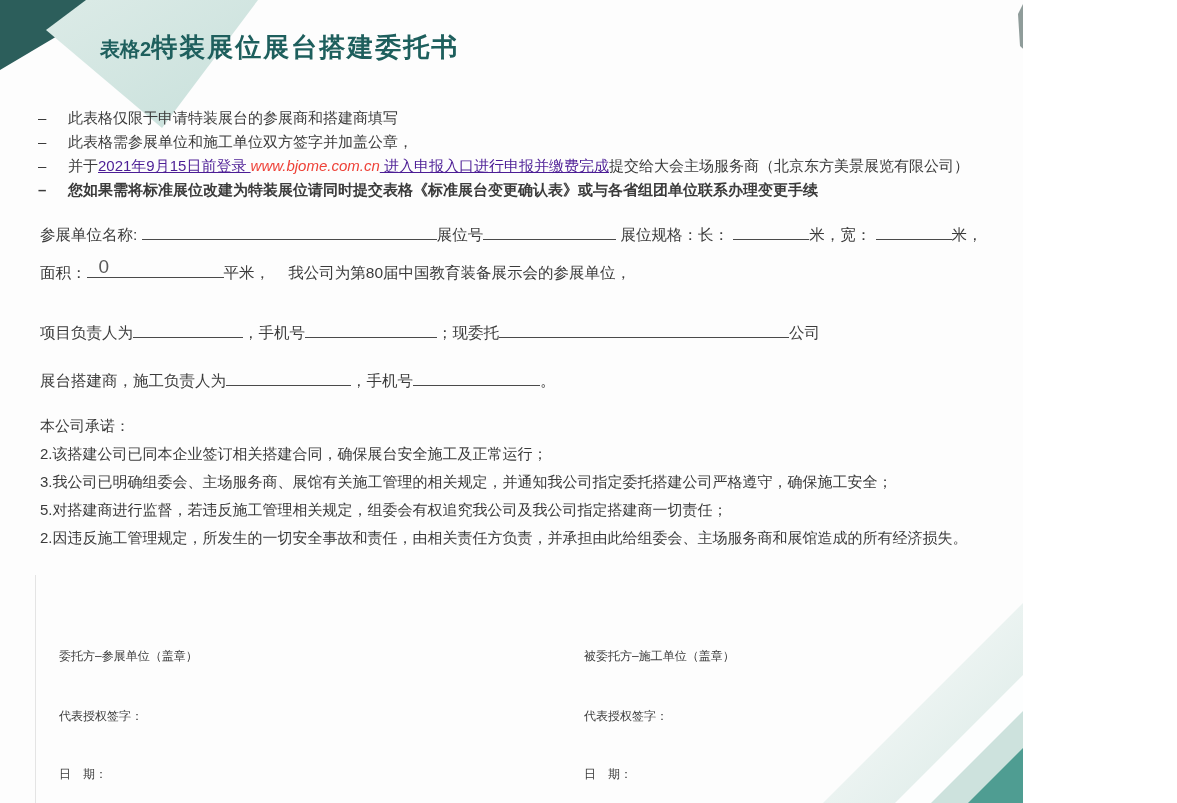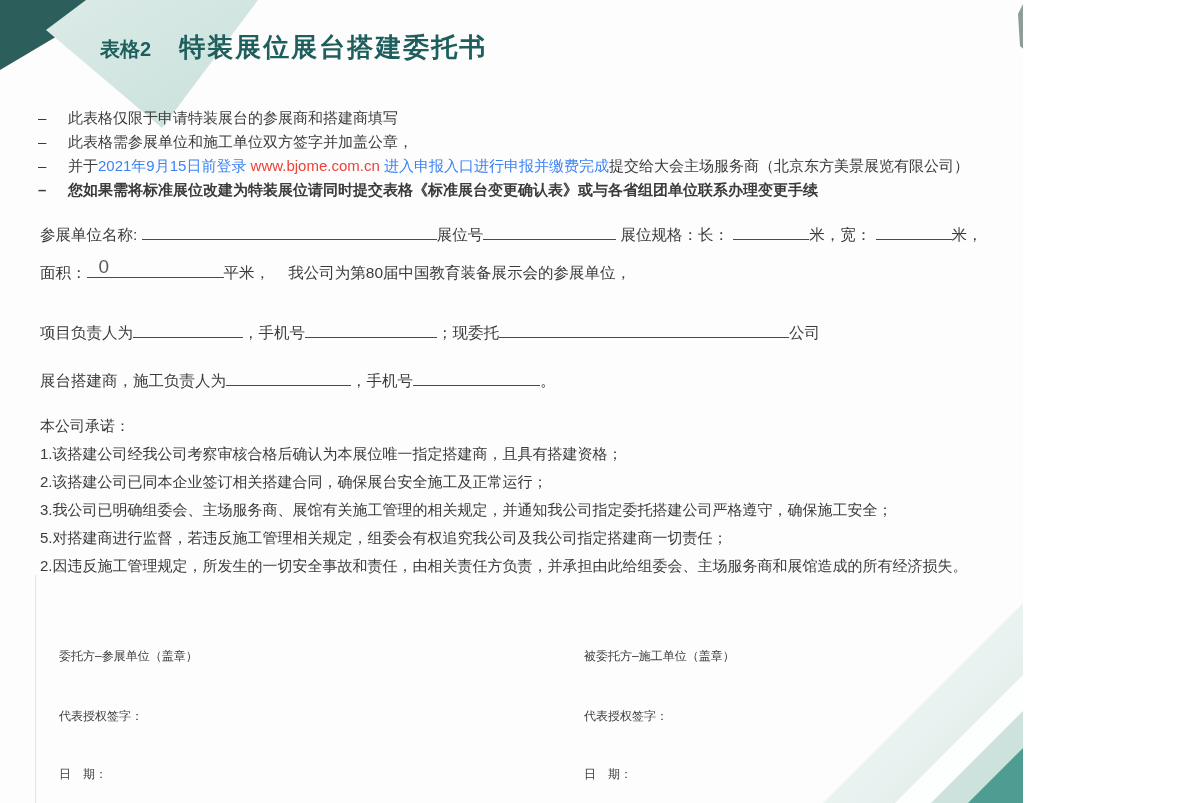--- a/index.html
+++ b/index.html
@@ -2,27 +2,27 @@
 <html><head>
 <meta charset="utf-8">
 <style>
   html,body{margin:0;padding:0;background:#ffffff;}
   .page{position:relative;width:1023px;height:803px;background:#fdfdfd;
         font-family:"Liberation Sans","DejaVu Sans",sans-serif;color:#3b3b3b;overflow:hidden;}
   svg{display:block;}
   .decor{position:absolute;pointer-events:none;}
   .hdr{position:absolute;left:100px;top:30px;display:flex;align-items:baseline;z-index:5;color:#1E5F5D;}
   .hdr .lbl{font-size:20px;font-weight:bold;}
-  .hdr .ttl{font-size:26px;font-weight:bold;margin-left:28px;letter-spacing:2px;}
+  .hdr .ttl{font-size:26px;font-weight:bold;letter-spacing:2px;}
   .notices{position:absolute;left:38px;top:106px;font-size:15px;line-height:24px;z-index:4;width:1120px;}
   .notice{display:flex;}
   .notice .dash{width:30px;flex:0 0 30px;}
   .notice.bold{font-weight:bold;}
-  .red{color:#3b82f6;}
-  a.weblink{color:#EE4238;text-decoration:none;}
+  .red{color:#4c1d95;text-decoration:underline;}
+  a.weblink{color:#EE4238;text-decoration:none;font-style:italic;}
   .fline{position:absolute;left:40px;font-size:15.5px;white-space:nowrap;z-index:4;}
   .blank{display:inline-block;border-bottom:1px solid #4a4a4a;height:15px;vertical-align:baseline;position:relative;}
   .fill-val{position:absolute;left:12px;bottom:-1px;font-size:19px;color:#5a5a5a;}
   .commit{position:absolute;left:40px;top:412px;width:1110px;font-size:15px;line-height:28px;z-index:4;}
   .sig{position:absolute;font-size:12px;z-index:4;white-space:nowrap;}
   .edge-line{position:absolute;left:35px;top:575px;width:1px;height:228px;background:#e4e4e4;z-index:1;}
 </style>
 </head>
 <body>
 
@@ -174,21 +174,20 @@
   <div class="fline" style="top:322px;">
     <span>项目负责人为</span><span class="blank" style="width:110px;"></span><span>，手机号</span><span class="blank" style="width:132px;"></span><span>；现委托</span><span class="blank" style="width:290px;"></span><span>公司</span>
   </div>
 
   <div class="fline" style="top:370px;">
     <span>展台搭建商，施工负责人为</span><span class="blank" style="width:125px;"></span><span>，手机号</span><span class="blank" style="width:127px;"></span><span>。</span>
   </div>
 
   <div class="commit">
     <div>本公司承诺：</div>
-    <div>1.该搭建公司经我公司考察审核合格后确认为本展位唯一指定搭建商，且具有搭建资格；</div>
     <div>2.该搭建公司已同本企业签订相关搭建合同，确保展台安全施工及正常运行；</div>
     <div>3.我公司已明确组委会、主场服务商、展馆有关施工管理的相关规定，并通知我公司指定委托搭建公司严格遵守，确保施工安全；</div>
     <div>5.对搭建商进行监督，若违反施工管理相关规定，组委会有权追究我公司及我公司指定搭建商一切责任；</div>
     <div>2.因违反施工管理规定，所发生的一切安全事故和责任，由相关责任方负责，并承担由此给组委会、主场服务商和展馆造成的所有经济损失。</div>
   </div>
 
   <div class="sig" style="left:59px;top:648px;">委托方–参展单位（盖章）</div>
   <div class="sig" style="left:59px;top:708px;">代表授权签字：</div>
   <div class="sig" style="left:59px;top:766px;">日　期：</div>
   <div class="sig" style="left:584px;top:648px;">被委托方–施工单位（盖章）</div>

